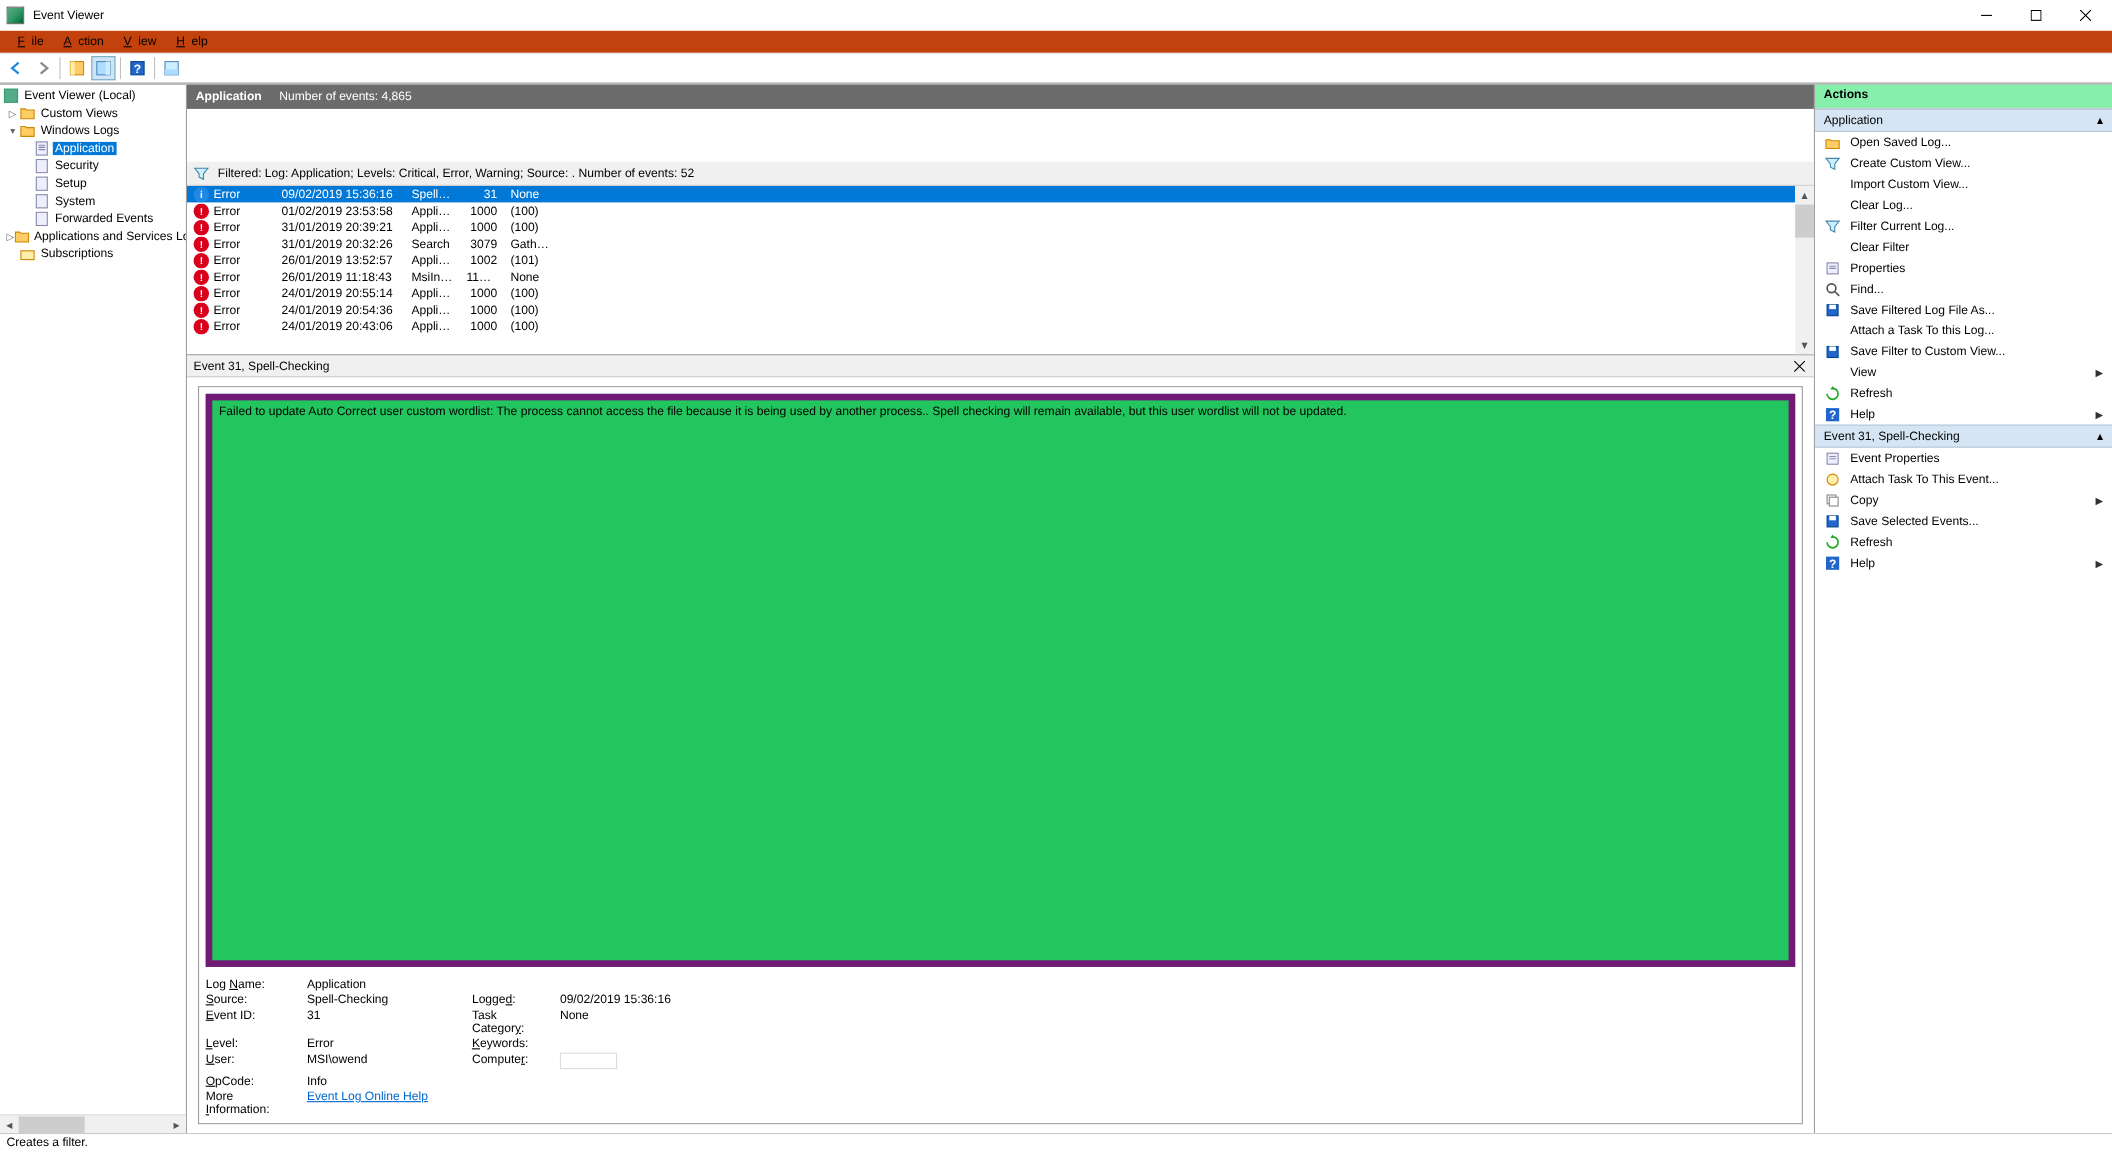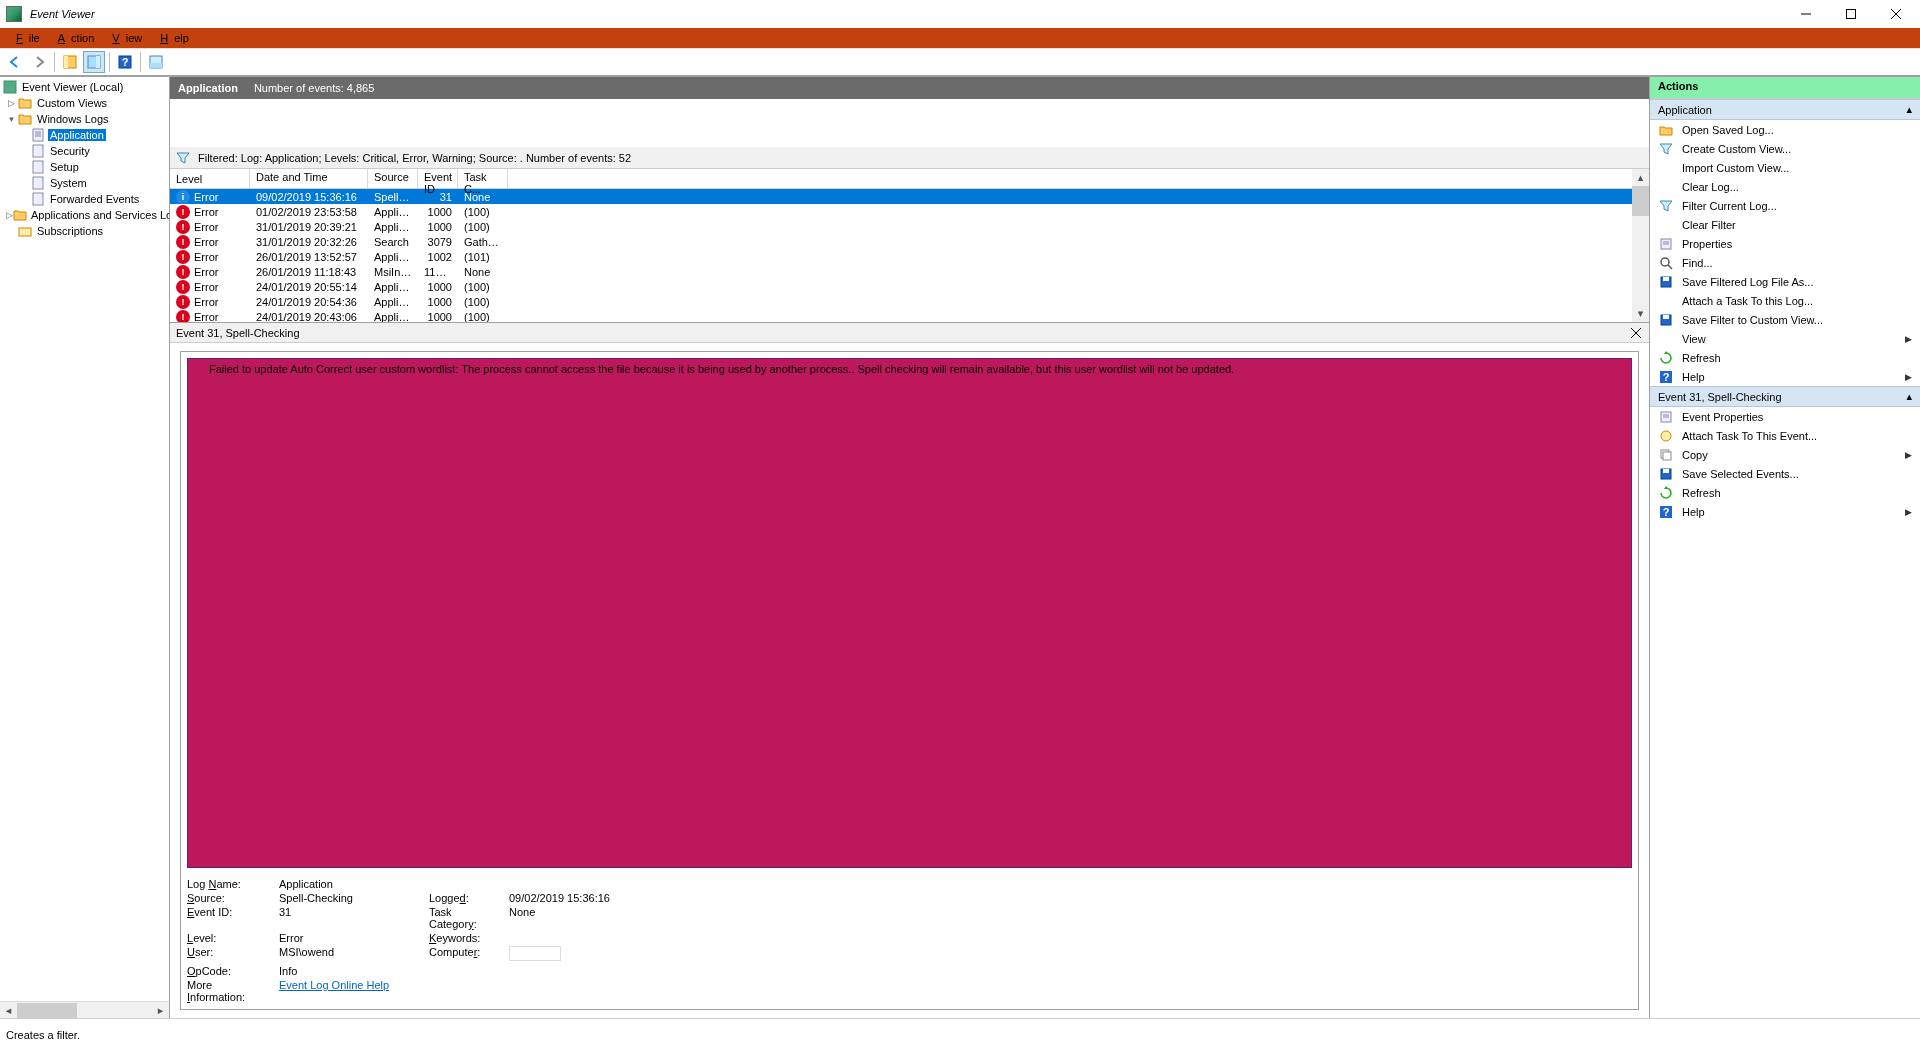--- a/index.html
+++ b/index.html
@@ -1,19 +1,19 @@
 <!DOCTYPE html>
 <html><head>
 <meta charset="utf-8">
 <style>
 * { margin: 0; padding: 0; box-sizing: border-box; font-family: "Segoe UI", Tahoma, sans-serif; font-size: 11px; }
 body { background: #fff; width: 1920px; height: 1050px; overflow: hidden; display: flex; flex-direction: column; }
 .titlebar { height: 28px; background: #fff; display: flex; align-items: center; padding: 0 2px; }
 .titlebar .app-icon { width: 16px; height: 16px; margin: 0 4px; background: linear-gradient(135deg,#5a8 0%,#396 50%,#063 100%); border:1px solid #666; }
-.titlebar .title { flex: 1; padding-left: 4px; font-style: italic; }
+.titlebar .title { flex: 1; padding-left: 4px; }
 .win-controls { display: flex; }
 .win-btn { width: 45px; height: 28px; display: flex; align-items: center; justify-content: center; }
 .win-btn svg { width: 10px; height: 10px; }
 .menubar { height: 20px; background: #c2410c; display: flex; align-items: center; padding: 0 4px; }
 .menubar span { padding: 2px 6px; }
 .menubar span .ul { text-decoration: underline; }
 .toolbar { height: 28px; border-top: 1px solid #e0e0e0; border-bottom: 1px solid #a0a0a0; display: flex; align-items: center; padding: 0 4px; gap: 2px; }
 .tb-btn { width: 22px; height: 22px; display: flex; align-items: center; justify-content: center; border: 1px solid transparent; }
 .tb-btn.active { background: #cde6f7; border: 1px solid #7ab; }
 .tb-sep { width: 1px; height: 20px; background: #c0c0c0; margin: 0 2px; }
@@ -51,34 +51,34 @@
 .vscroll .arrow { height: 17px; display:flex; align-items:center; justify-content:center; color:#555; }
 .vscroll .track { flex:1; position:relative; }
 .vscroll .thumb { position:absolute; top:0; left:0; right:0; height:30px; background:#cdcdcd; }
 .detail-header { height: 20px; background: #f0f0f0; border-bottom: 1px solid #ccc; display: flex; align-items: center; padding: 0 6px; justify-content: space-between; }
 .detail-close { width: 14px; height: 14px; display:flex; align-items:center; justify-content:center; }
 .detail-body { flex: 1; padding: 8px 10px; display: flex; flex-direction: column; overflow:hidden; }
 .tabs { display: flex; gap: 0; margin-bottom: 0; }
 .tab { padding: 3px 10px; border: 1px solid #a0a0a0; border-bottom: none; background: #f0f0f0; position: relative; top: 1px; }
 .tab.active { background: #fff; z-index: 2; }
 .tab-content { border: 1px solid #a0a0a0; flex: 1; padding: 6px; display:flex; flex-direction:column; overflow:hidden; background:#fff; }
-.msg-box { flex:1; border:1px solid #701a75; background:#be185d; padding:4px 21px; overflow:hidden; }
+.msg-box { flex:1; border:6px solid #701a75; background:#22c55e; padding:4px 6px; overflow:hidden; }
 .props-grid { display: grid; grid-template-columns: 82px 140px 70px 200px; gap: 2px 10px; margin-top: 10px; }
 .props-grid .lbl { }
 .props-grid .lbl .ul { text-decoration: underline; }
 .props-grid a { color: #0066cc; text-decoration: underline; }
 .blank-box { width:52px; height:15px; background:#fff; border:1px solid #ddd; display:inline-block; }
 .actions-pane { width: 270px; display: flex; flex-direction: column; }
 .actions-title { height: 22px; background: #86efac; border-bottom: 1px solid #ccc; padding: 3px 8px; font-weight: bold; }
 .actions-section-hdr { background: #d6e5f3; padding: 3px 8px; display: flex; justify-content: space-between; align-items: center; border-top:1px solid #b8c8d8; border-bottom:1px solid #b8c8d8; }
 .actions-list { }
 .action-item { display: flex; align-items: center; gap: 8px; padding: 2px 8px; height: 19px; }
 .action-item .ai-icon { width: 16px; height: 16px; display:inline-flex; align-items:center; justify-content:center; }
 .action-item .arrow-r { margin-left: auto; color: #333; font-size: 9px; }
-.statusbar { height: 32px; border-top: 1px solid #ccc; padding: 2px 6px; display:flex; align-items:center; }
+.statusbar { height: 20px; border-top: 1px solid #ccc; padding: 2px 6px; display:flex; align-items:flex-start; }
 svg { display: block; }
 </style>
 </head>
 <body>
 
 <div class="titlebar">
   <div class="app-icon"></div>
   <div class="title">Event Viewer</div>
   <div class="win-controls">
     <div class="win-btn">
@@ -255,27 +255,20 @@
     <div class="filter-bar">
       <span>
           <svg width="14" height="14">
             <path d="M1 2h12l-4 5v5l-4-2V7z" fill="#cef" stroke="#48a"></path>
           </svg>
         </span>
       <span>Filtered: Log: Application; Levels: Critical, Error, Warning; Source: . Number of events: 52</span>
     </div>
     <div class="grid-wrap">
       <div class="grid">
-        <div class="grid-header">
-          <div class="col col-level">Level</div>
-          <div class="col col-date">Date and Time</div>
-          <div class="col col-source">Source</div>
-          <div class="col col-eventid" style="text-align:left">Event ID</div>
-          <div class="col col-task">Task C...</div>
-        </div>
         <div class="grid-body" id="grid-body">
             <div class="grid-row selected">
               <div class="cell col-level">
                 <span class="info-icon-sm">i</span>
                 <span>Error</span>
               </div>
               <div class="cell col-date">09/02/2019 15:36:16</div>
               <div class="cell col-source">Spell-C...</div>
               <div class="cell col-eventid">31</div>
               <div class="cell col-task">None</div>

